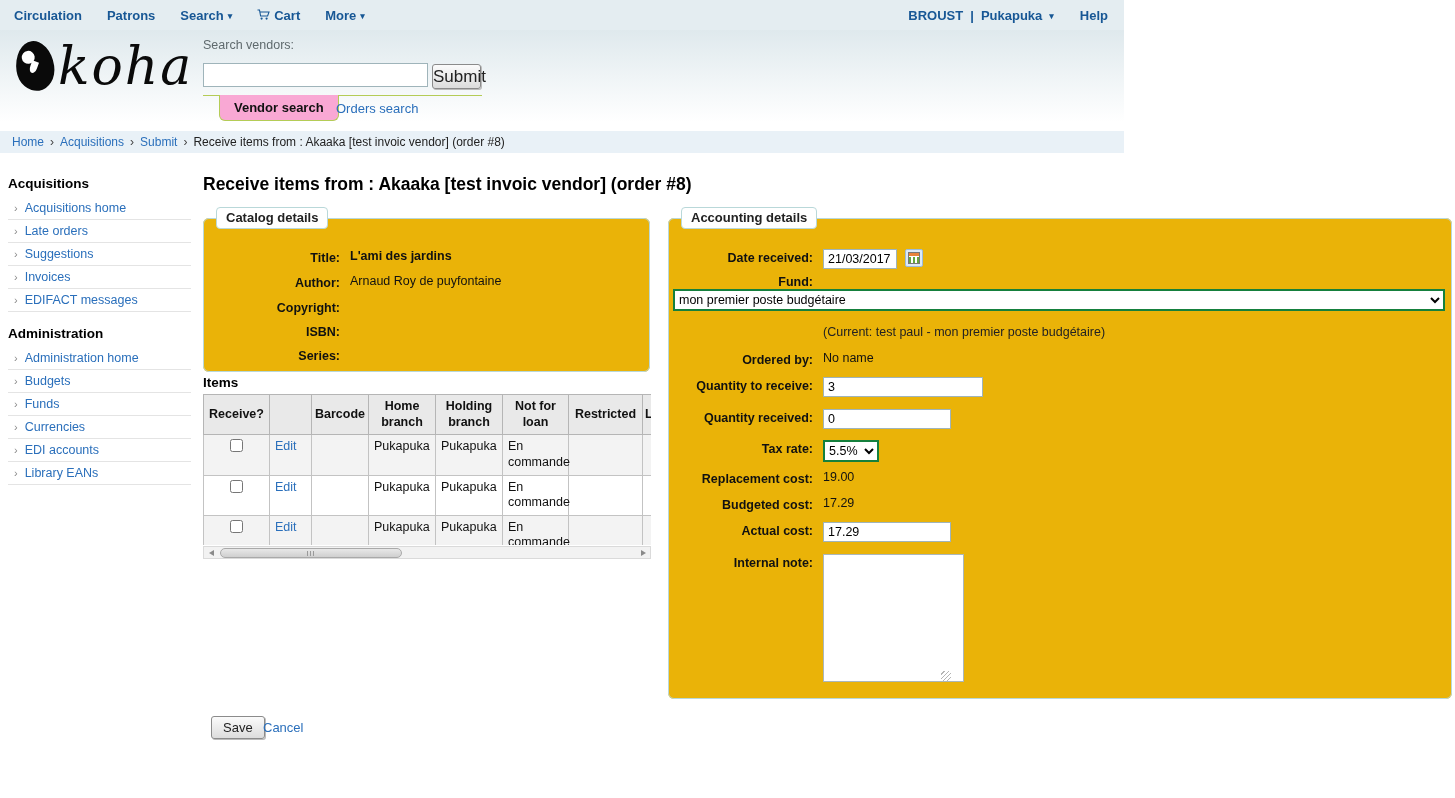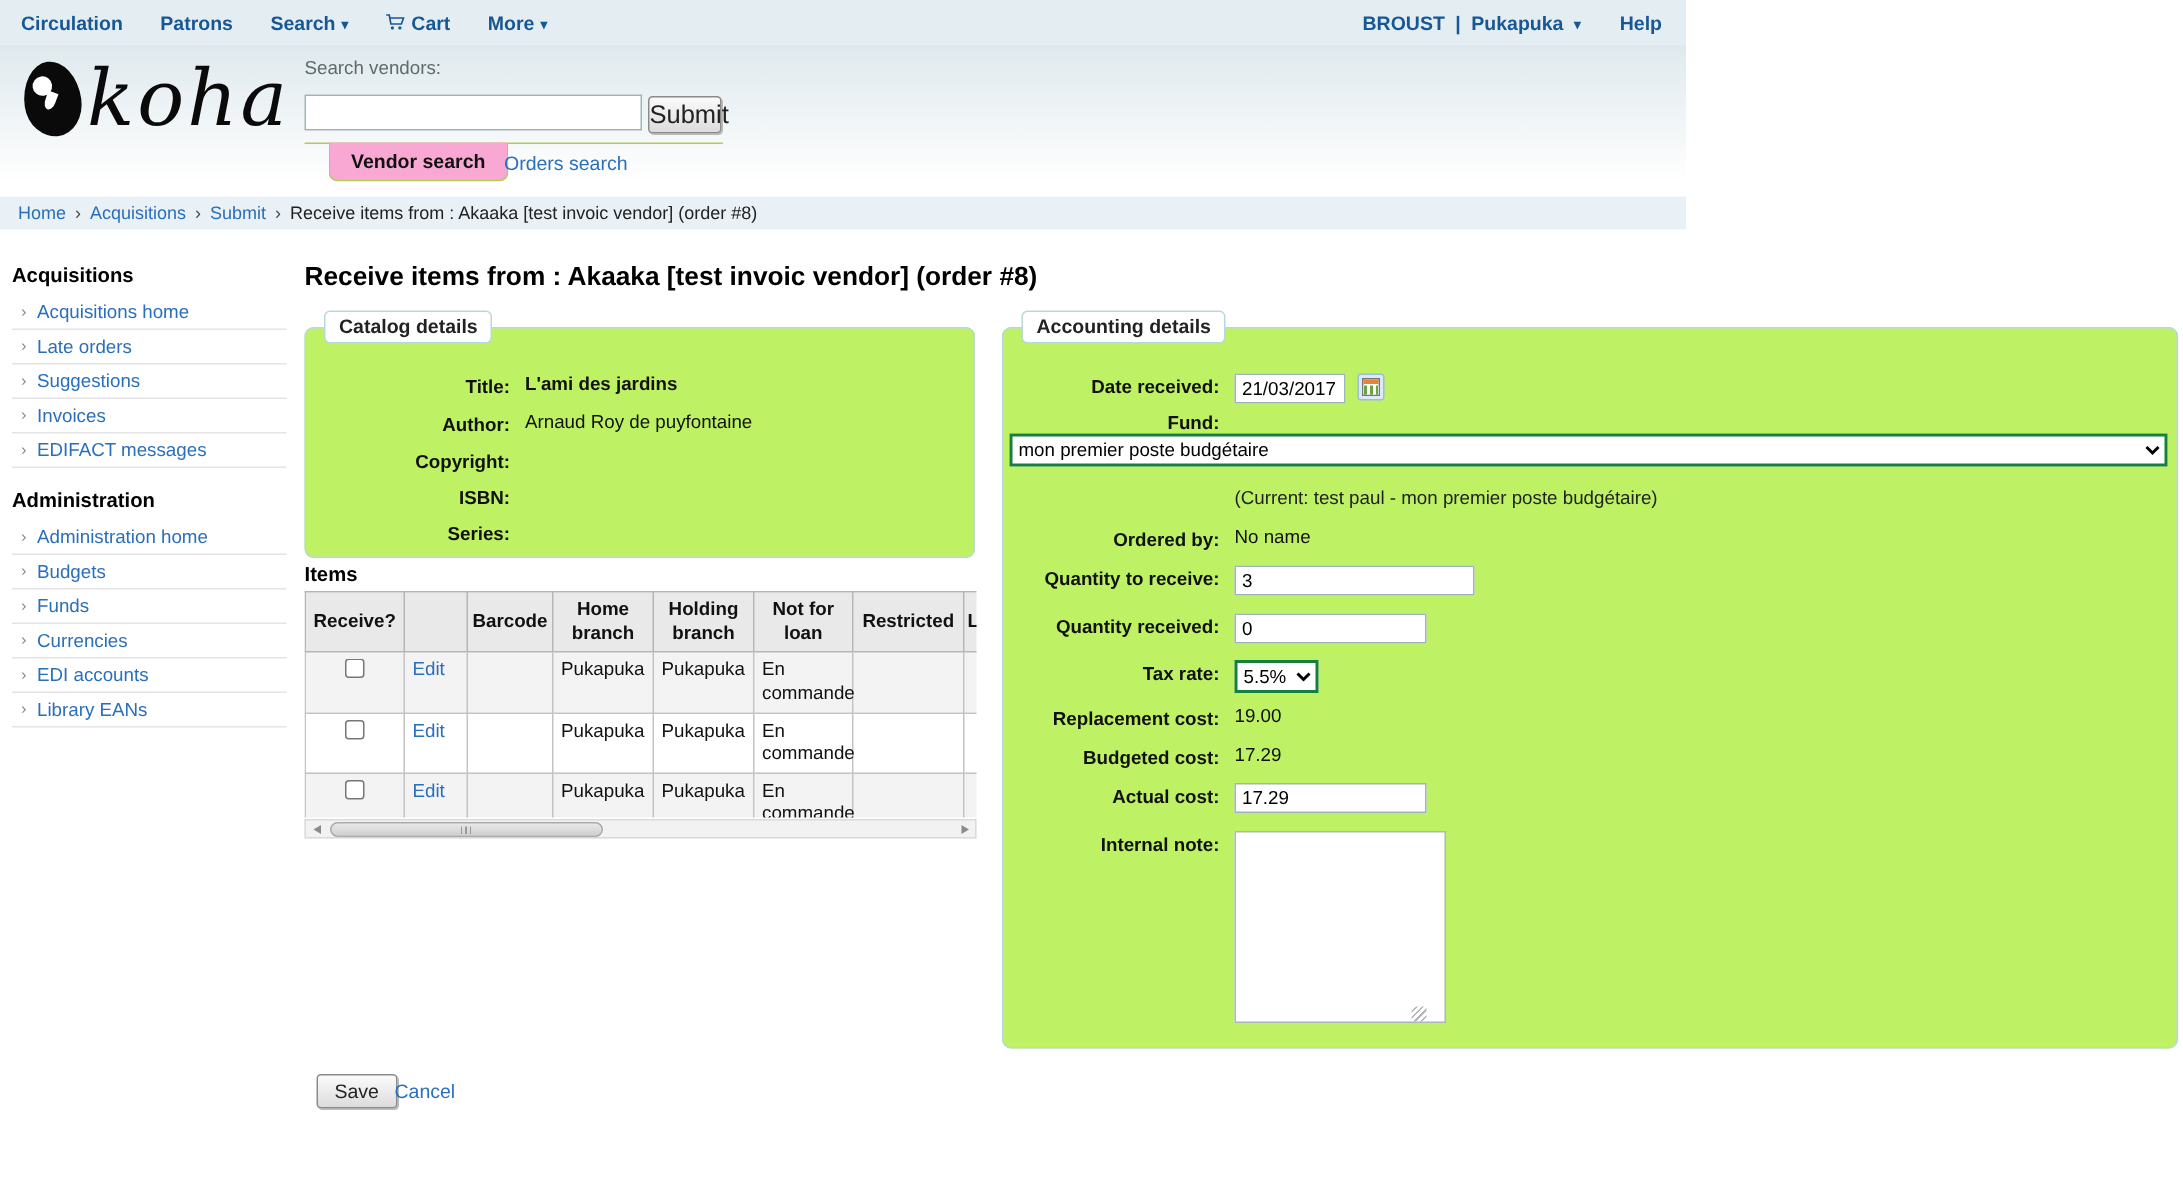--- a/index.html
+++ b/index.html
@@ -52,21 +52,21 @@
   #sidebar { position:absolute; left:8px; top:172px; width:183px; }
   .side-heading { font-weight:bold; font-size:13.5px; color:#000; margin:4px 0 6px 0; }
   .side-heading.second { margin-top:14px; }
   .side-item { display:flex; align-items:center; gap:7px; padding:4px 0 4px 6px;
     border-bottom:1px solid #e4e4e4; font-size:12.5px; }
   .side-arrow { color:#8a8a8a; font-size:11px; }
 
   
   #page-title { position:absolute; left:203px; top:174px; font-size:17.5px; font-weight:bold; color:#000; }
 
-  fieldset.rounded { position:absolute; background:#bef264; border:1px solid #b9d8d9; border-radius:6px; }
+  fieldset.rounded { position:absolute; background:#eab308; border:1px solid #b9d8d9; border-radius:6px; }
   #catalog-fieldset { left:203px; top:218px; width:447px; height:154px; }
   #accounting-fieldset { left:668px; top:218px; width:784px; height:481px;text-decoration:underline; }
   .legend { position:absolute; top:-12px; left:12px; background:#fff; border:1px solid #b9d8d9;
     border-radius:4px; padding:2px 9px 3px 9px; font-weight:bold; font-size:13px; color:#222; }
 
   .frow { position:absolute; left:14px; width:100%; display:flex; align-items:flex-start; }
   .flabel { display:inline-block; width:130px; text-align:right; font-weight:bold; color:#111; padding-top:2px; }
   .cat-label { width:122px; }
   .fvalue { margin-left:10px; }
   .bold { font-weight:bold; }

